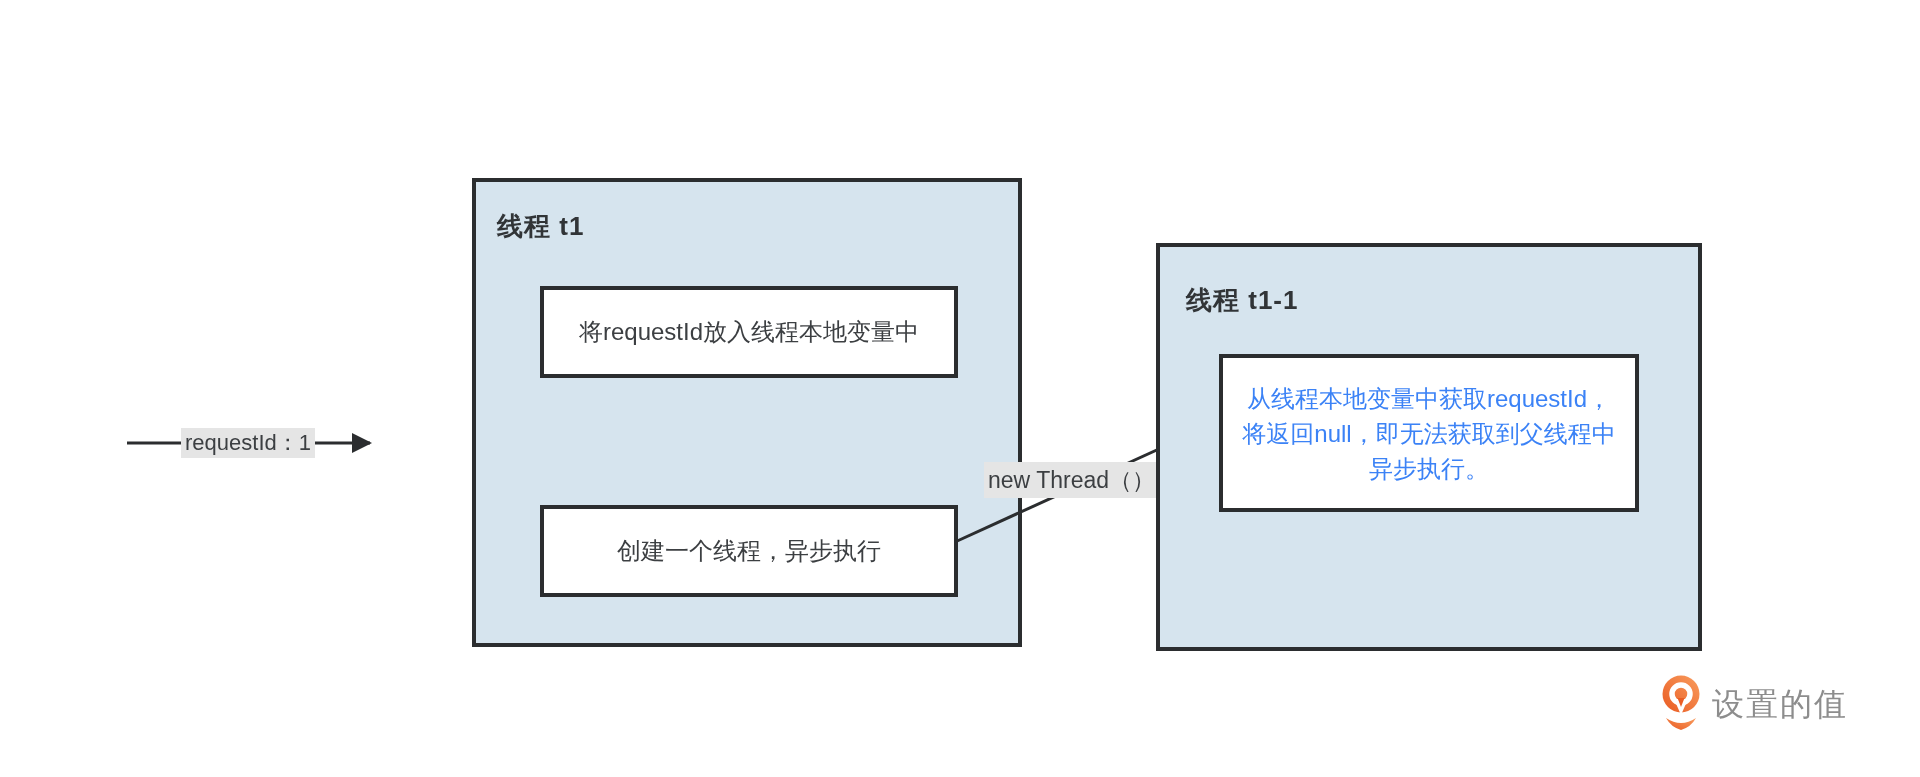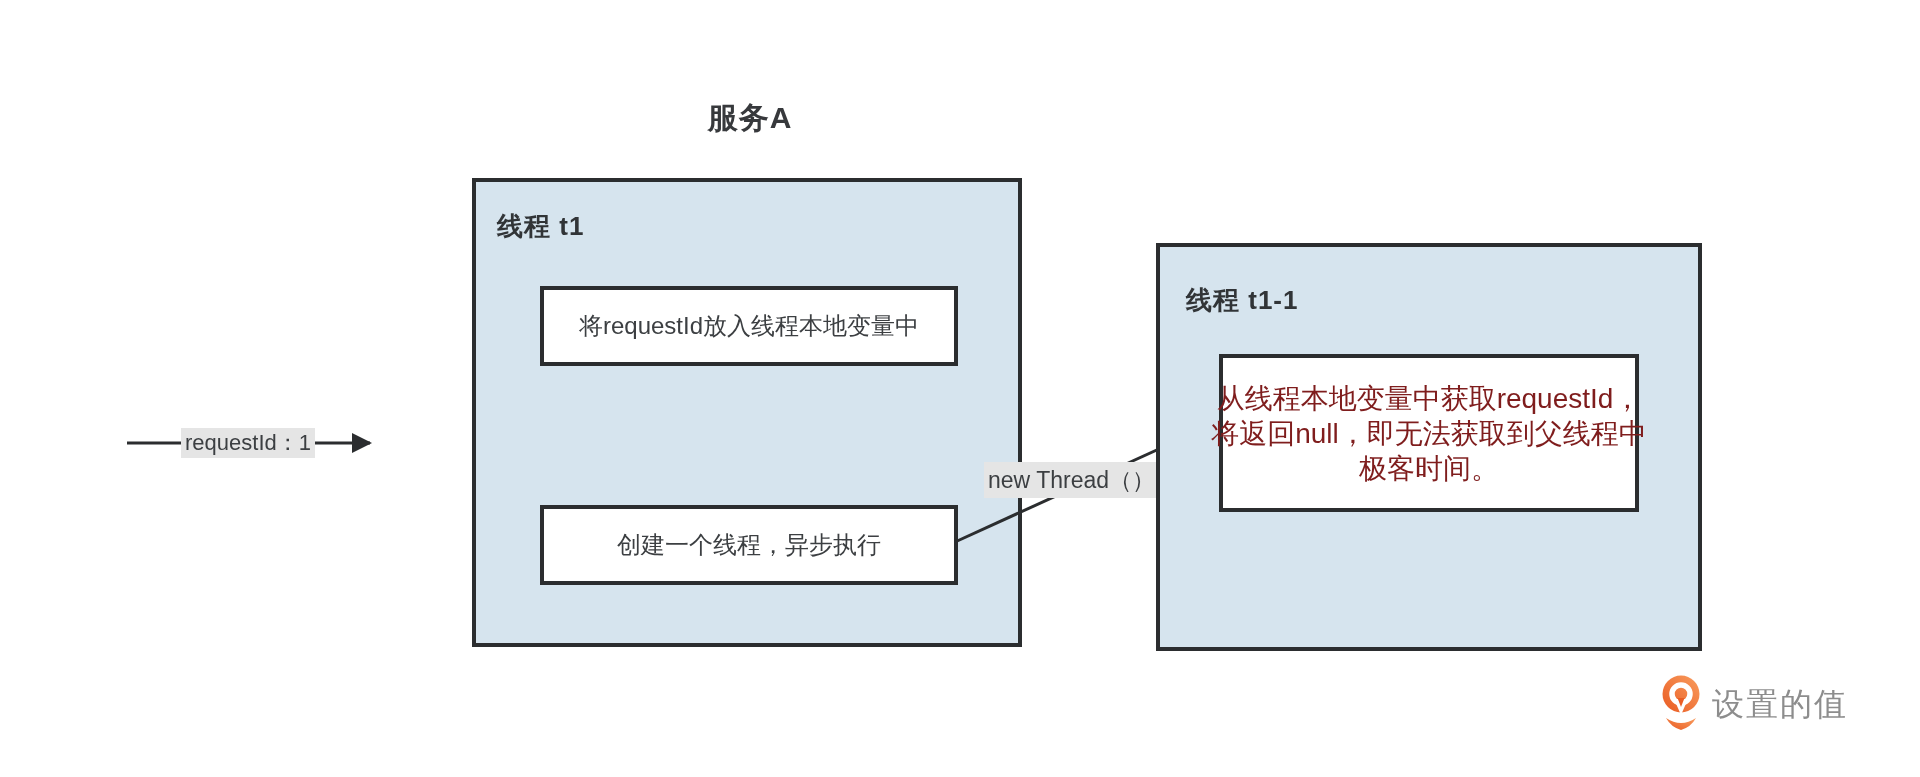--- a/index.html
+++ b/index.html
@@ -33,40 +33,40 @@
   .thread-t1-1 { left: 1156px; top: 243px; width: 546px; height: 408px; }
 
   .thread-label {
     font-size: 26px; font-weight: 600; color: #313437;
     letter-spacing: 1px; white-space: nowrap;
   }
   .label-t1   { left: 21px; top: 27px; }
   .label-t1-1 { left: 26px; top: 36px; }
 
   .step-box {
-    left: 64px; width: 418px; height: 80px;
+    left: 64px; width: 418px; height: 92px;
     background: #ffffff;
     border: 4px solid #2b2d2f;
     box-sizing: border-box;
     display: flex; align-items: center; justify-content: center;
     font-size: 24px; color: #3c3f42;
     text-align: center; white-space: nowrap;
   }
   .step-1 { top: 104px; }
   .step-2 { top: 213px; }
   .step-3 { top: 323px; }
 
   .note-box {
     left: 59px; top: 107px; width: 420px; height: 158px;
     background: #ffffff;
     border: 4px solid #2b2d2f;
     box-sizing: border-box;
     display: flex; flex-direction: column;
     align-items: center; justify-content: center;
-    font-size: 28px; line-height: 35px; color: #7f1d1d;
+    font-size: 24px; line-height: 35px; color: #3b82f6;
     text-align: center; white-space: nowrap;
   }
 
   .arrow-svg { overflow: visible; }
 
   .arrow-label {
     background: #e5e5e5;
     font-size: 22px; color: #3c3f42;
     white-space: nowrap;
     padding: 0 4px;
@@ -81,21 +81,20 @@
   .logo-text {
     font-size: 32px; font-weight: 500; color: #8d8d8d;
     letter-spacing: 2px; white-space: nowrap;
   }
 </style>
 </head>
 <body>
 
 <div class="canvas">
 
-  <div class="abs diagram-title">服务A</div>
 
   <svg class="abs arrow-svg" style="left:120px; top:428px;" width="290" height="30">
     <defs>
       <marker id="head" viewBox="0 0 10 10" refX="9" refY="5" markerWidth="30" markerHeight="20" markerUnits="userSpaceOnUse" orient="auto">
         <path d="M0 0 L10 5 L0 10 Z" fill="#2b2d2f"></path>
       </marker>
     </defs>
     <line x1="7" y1="15" x2="250" y2="15" stroke="#2b2d2f" stroke-width="3" marker-end="url(#head)"></line>
   </svg>
   <div class="abs arrow-label request-label">requestId：1</div>
@@ -109,21 +108,21 @@
   <svg class="abs arrow-svg" style="left:940px; top:410px;" width="280" height="150">
     <line x1="15" y1="132" x2="265" y2="18" stroke="#2b2d2f" stroke-width="3" marker-end="url(#head)"></line>
   </svg>
   <div class="abs arrow-label spawn-label">new Thread（）</div>
 
   <div class="abs thread-box thread-t1-1">
     <div class="abs thread-label label-t1-1">线程 t1-1</div>
     <div class="abs note-box">
       <span>从线程本地变量中获取requestId，</span>
       <span>将返回null，即无法获取到父线程中</span>
-      <span>极客时间。</span>
+      <span>异步执行。</span>
     </div>
   </div>
 
   <div class="abs logo">
     <span>
       <svg width="42" height="58" viewBox="0 0 42 58">
         <defs>
           <linearGradient id="lg" x1="0%" y1="100%" x2="100%" y2="0%">
             <stop offset="0%" stop-color="#e95a22"></stop>
             <stop offset="100%" stop-color="#f99d5e"></stop>

